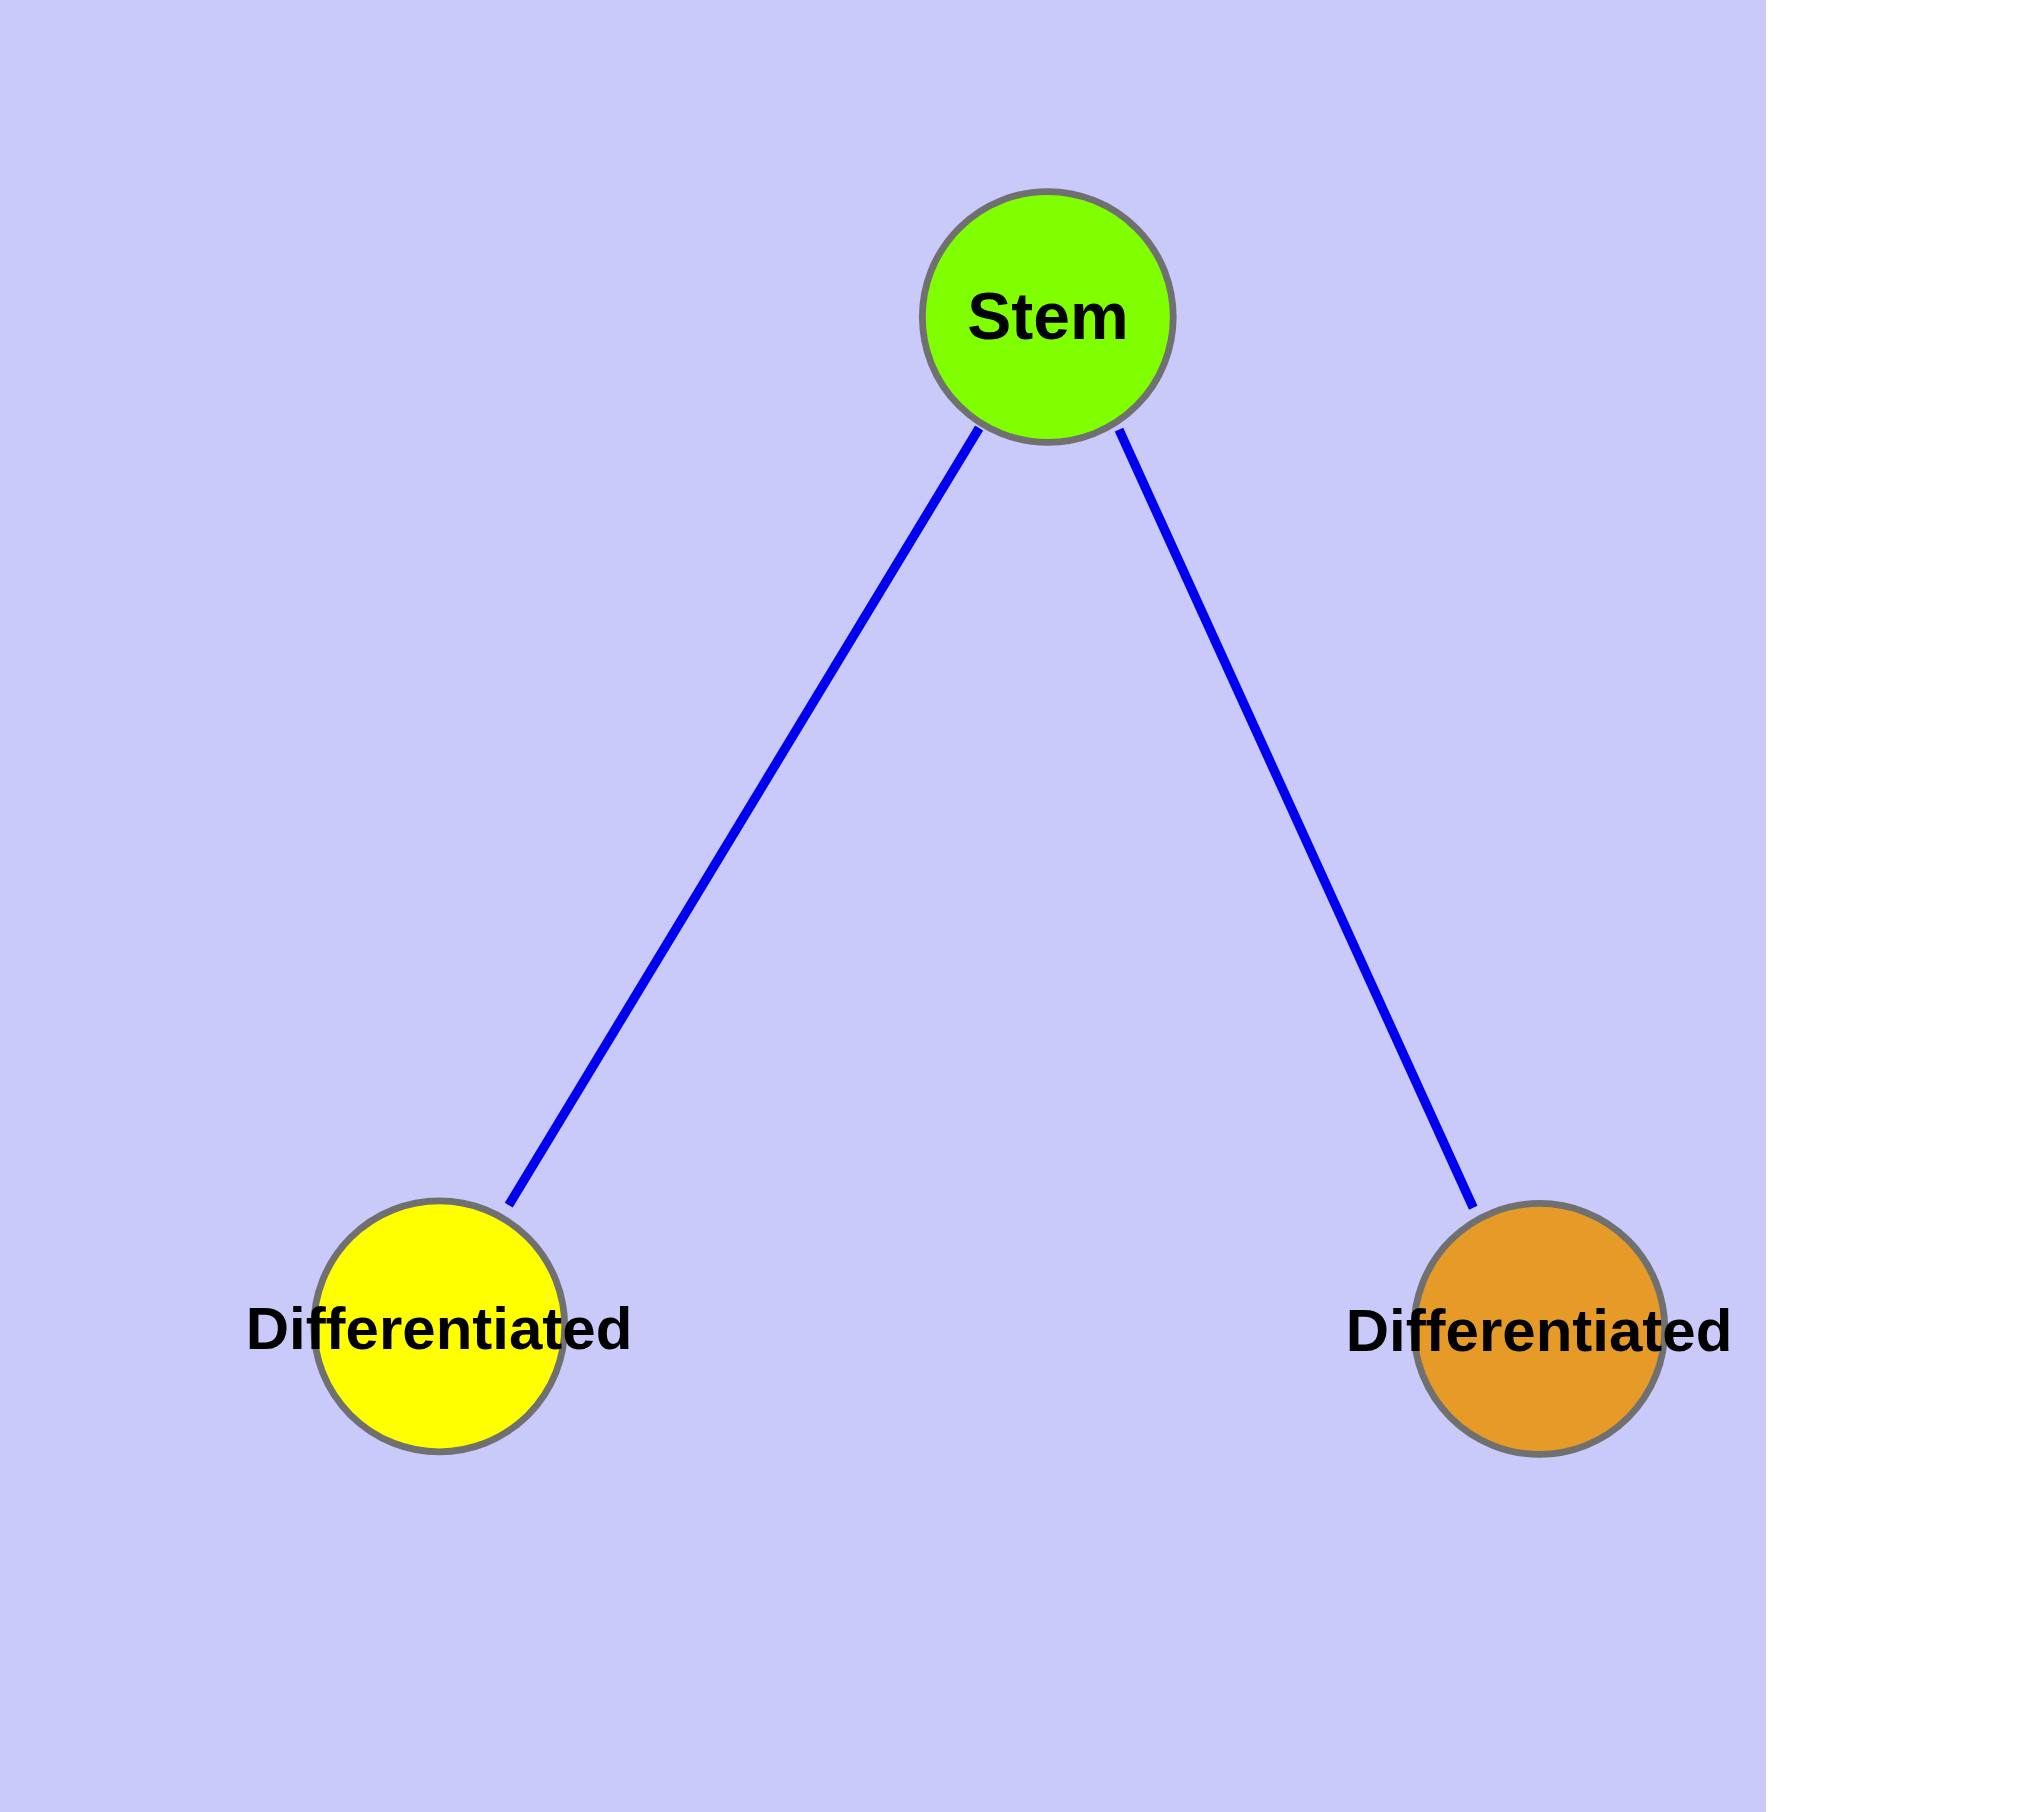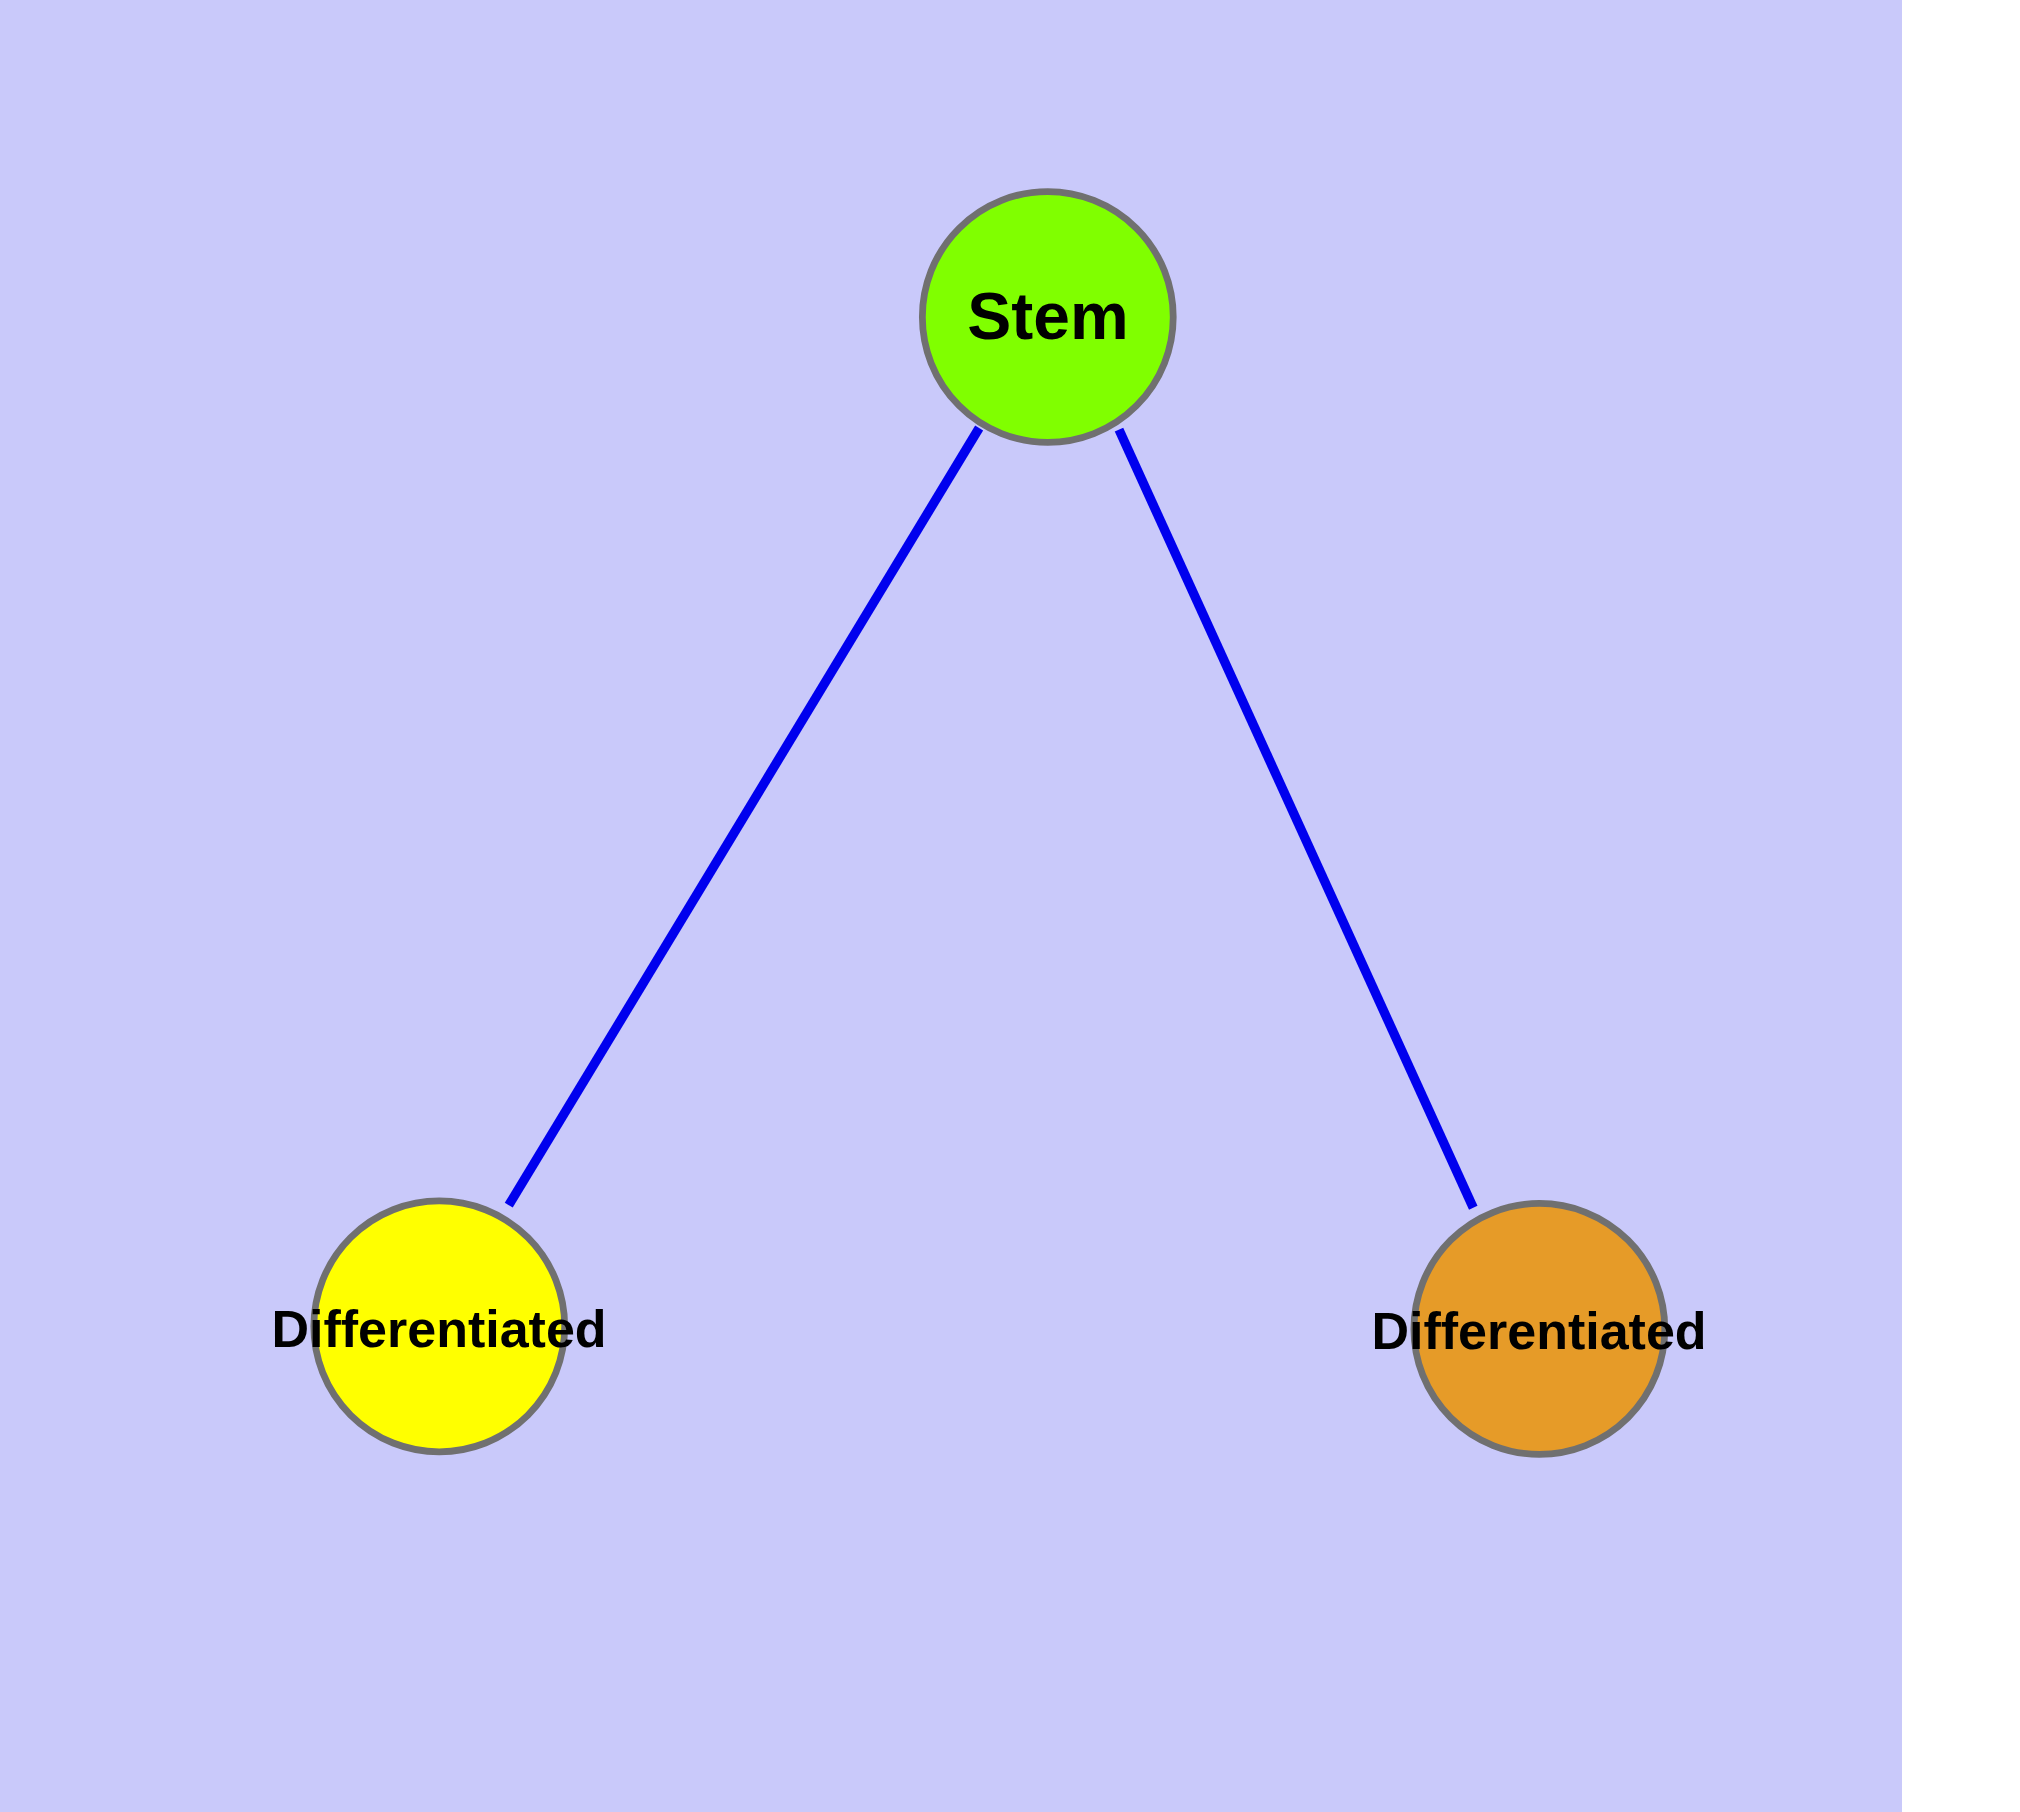--- a/index.html
+++ b/index.html
@@ -2,21 +2,21 @@
 <html style="font-size:13.6px"><head>
 <meta charset="utf-8">
 <style>
   html, body {
     margin: 0;
     padding: 0;
     background: #ffffff;
   }
   #canvas {
     position: relative;
-    width: 1902px;
+    width: 1766px;
     height: 1812px;
     overflow: hidden;
     background: #c9c9fa;
     font-family: "Liberation Sans", sans-serif;
   }
   #graph-svg {
     position: absolute;
     top: 0;
     left: 0;
     width: 2021px;
@@ -35,21 +35,21 @@
     transform: translate(-50%, -50%);
   }
   .node-label .lbl-line {
     display: block;
   }
   #label-stem {
     font-size: 66px;
   }
   #label-type-a,
   #label-type-b {
-    font-size: 52px;
+    font-size: 60px;
   }
 </style>
 </head>
 <body>
 
 <div id="canvas">
 
   <svg id="graph-svg" viewBox="0 0 2384 2138">
 
     <line x1="1155" y1="505" x2="600" y2="1422" stroke="#0000ee" stroke-width="11" stroke-linecap="butt"></line>

